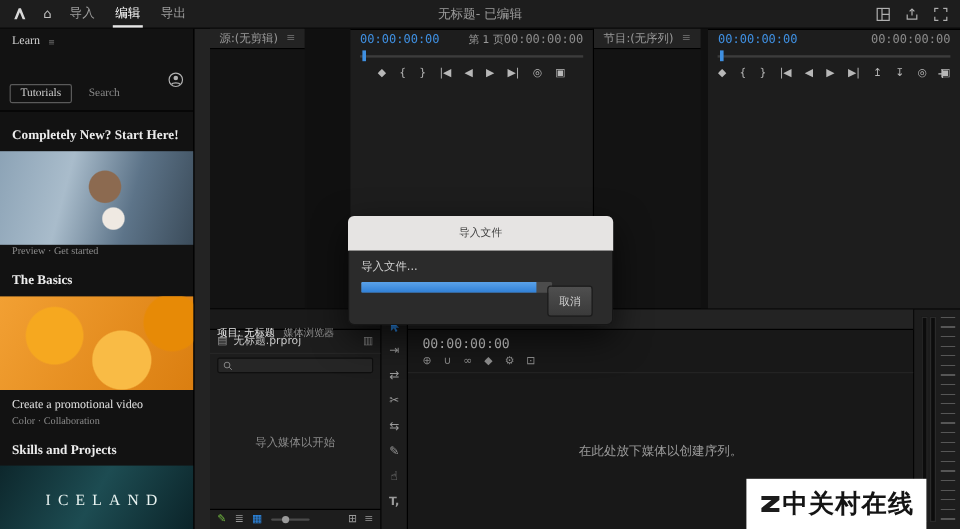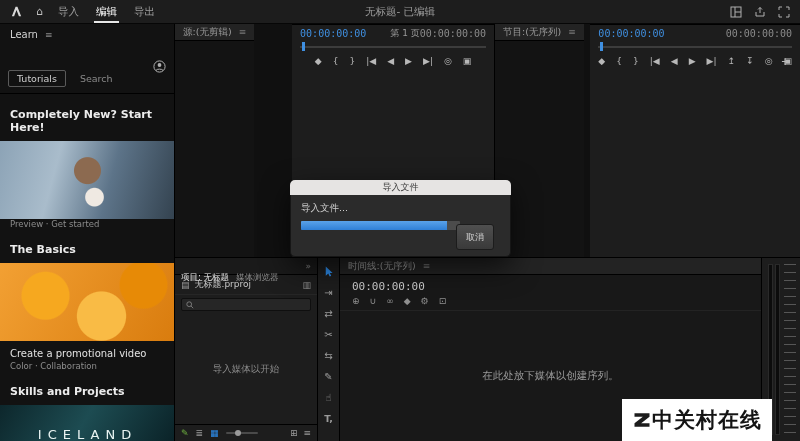--- a/index.html
+++ b/index.html
@@ -12,22 +12,22 @@
             border-bottom:1px solid #060606; display:flex; align-items:center; padding:0 10px; }
   .topbar-left { display:flex; align-items:center; gap:13px; z-index:2; }
   .glyph-ico { font-size:11px; color:#c0c0c0; line-height:1; }
   .top-tab { font-size:10.5px; color:#9d9d9d; height:23px; line-height:23px; padding:0 2px; cursor:default; }
   .top-tab.active { color:#ffffff; border-bottom:2px solid #e6e6e6; }
   .topbar-title { position:absolute; left:0; right:0; text-align:center; font-size:10.5px; color:#9d9d9d; }
   .topbar-right { margin-left:auto; display:flex; align-items:center; gap:12px; z-index:2; }
   .svg-ico { display:block; }
 
   
-  .sidebar { position:absolute; left:0; top:24px; width:175px; height:417px; background:#121212;
-             border-right:1px solid #000; overflow:hidden; }
+  .sidebar { position:absolute; left:0; top:24px; width:162px; height:417px; background:#121212;
+             border-right:1px solid #000; overflow:hidden;font-family:Liberation Serif, serif; }
   .learn-head { display:flex; align-items:center; gap:7px; padding:5px 10px 2px; }
   .learn-title { font-size:10px; color:#d2d2d2; }
   .learn-menu { font-size:9px; color:#8a8a8a; }
   .learn-tabs { display:flex; align-items:center; gap:5px; padding:4px 8px 6px; border-bottom:1px solid #000; }
   .learn-tab { font-size:9.5px; color:#cfcfcf; padding:2px 8px; border:1px solid #5a5a5a; border-radius:2px;margin-top:24px; }
   .learn-tab.inactive { border-color:transparent; color:#8a8a8a; }
   .learn-person { margin-left:auto; }
   .learn-h { font-size:11px; font-weight:bold; color:#ececec; padding:14px 10px 7px; }
   .card-img { width:175px; height:78px; }
   .img-coffee { background:
@@ -110,21 +110,21 @@
   .meter { position:absolute; left:762px; top:258px; width:38px; height:183px; background:#1d1d1d;
            display:flex; padding:6px 4px 6px 6px; }
   .meter-bars { display:flex; gap:2px; }
   .mbar { width:5px; height:100%; background:#0c0c0c; border:1px solid #2a2a2a; }
   .meter-ruler { flex:1; margin-left:4px;
       background:repeating-linear-gradient(to bottom, #565656 0 1px, rgba(0,0,0,0) 1px 8px); }
 
   
   .dialog { position:absolute; left:290px; top:180px; width:221px; z-index:10;
             box-shadow:0 10px 28px rgba(0,0,0,.65); border-radius:5px; }
-  .dlg-title { height:15px; background:#e6e4e3; border-radius:5px 5px 0 0; display:flex; align-items:center;
+  .dlg-title { height:29px; background:#e6e4e3; border-radius:5px 5px 0 0; display:flex; align-items:center;
                justify-content:center; font-size:9px; color:#3d3d3d; }
   .dlg-body { position:relative; height:62px; background:#2b2b2b; border:1px solid #161616; border-top:none;
               border-radius:0 0 5px 5px; padding:7px 10px; }
   .dlg-msg { font-size:9.5px; color:#cfcfcf; }
   .dlg-progress { margin-top:6px; width:159px; height:9px; background:#4c4c4c; border-radius:1px; overflow:hidden; }
   .dlg-fill { height:100%; background:linear-gradient(#5aa2e9,#2f7fd6); width:92%; }
   .dlg-cancel { position:absolute; right:16px; bottom:6px; width:38px; height:26px;
                 background:linear-gradient(#4f4f4f,#3a3a3a); border:1px solid #1c1c1c; border-radius:3px;
                 color:#d2d2d2; font-size:9px; display:flex; align-items:center; justify-content:center; cursor:default; }
 

